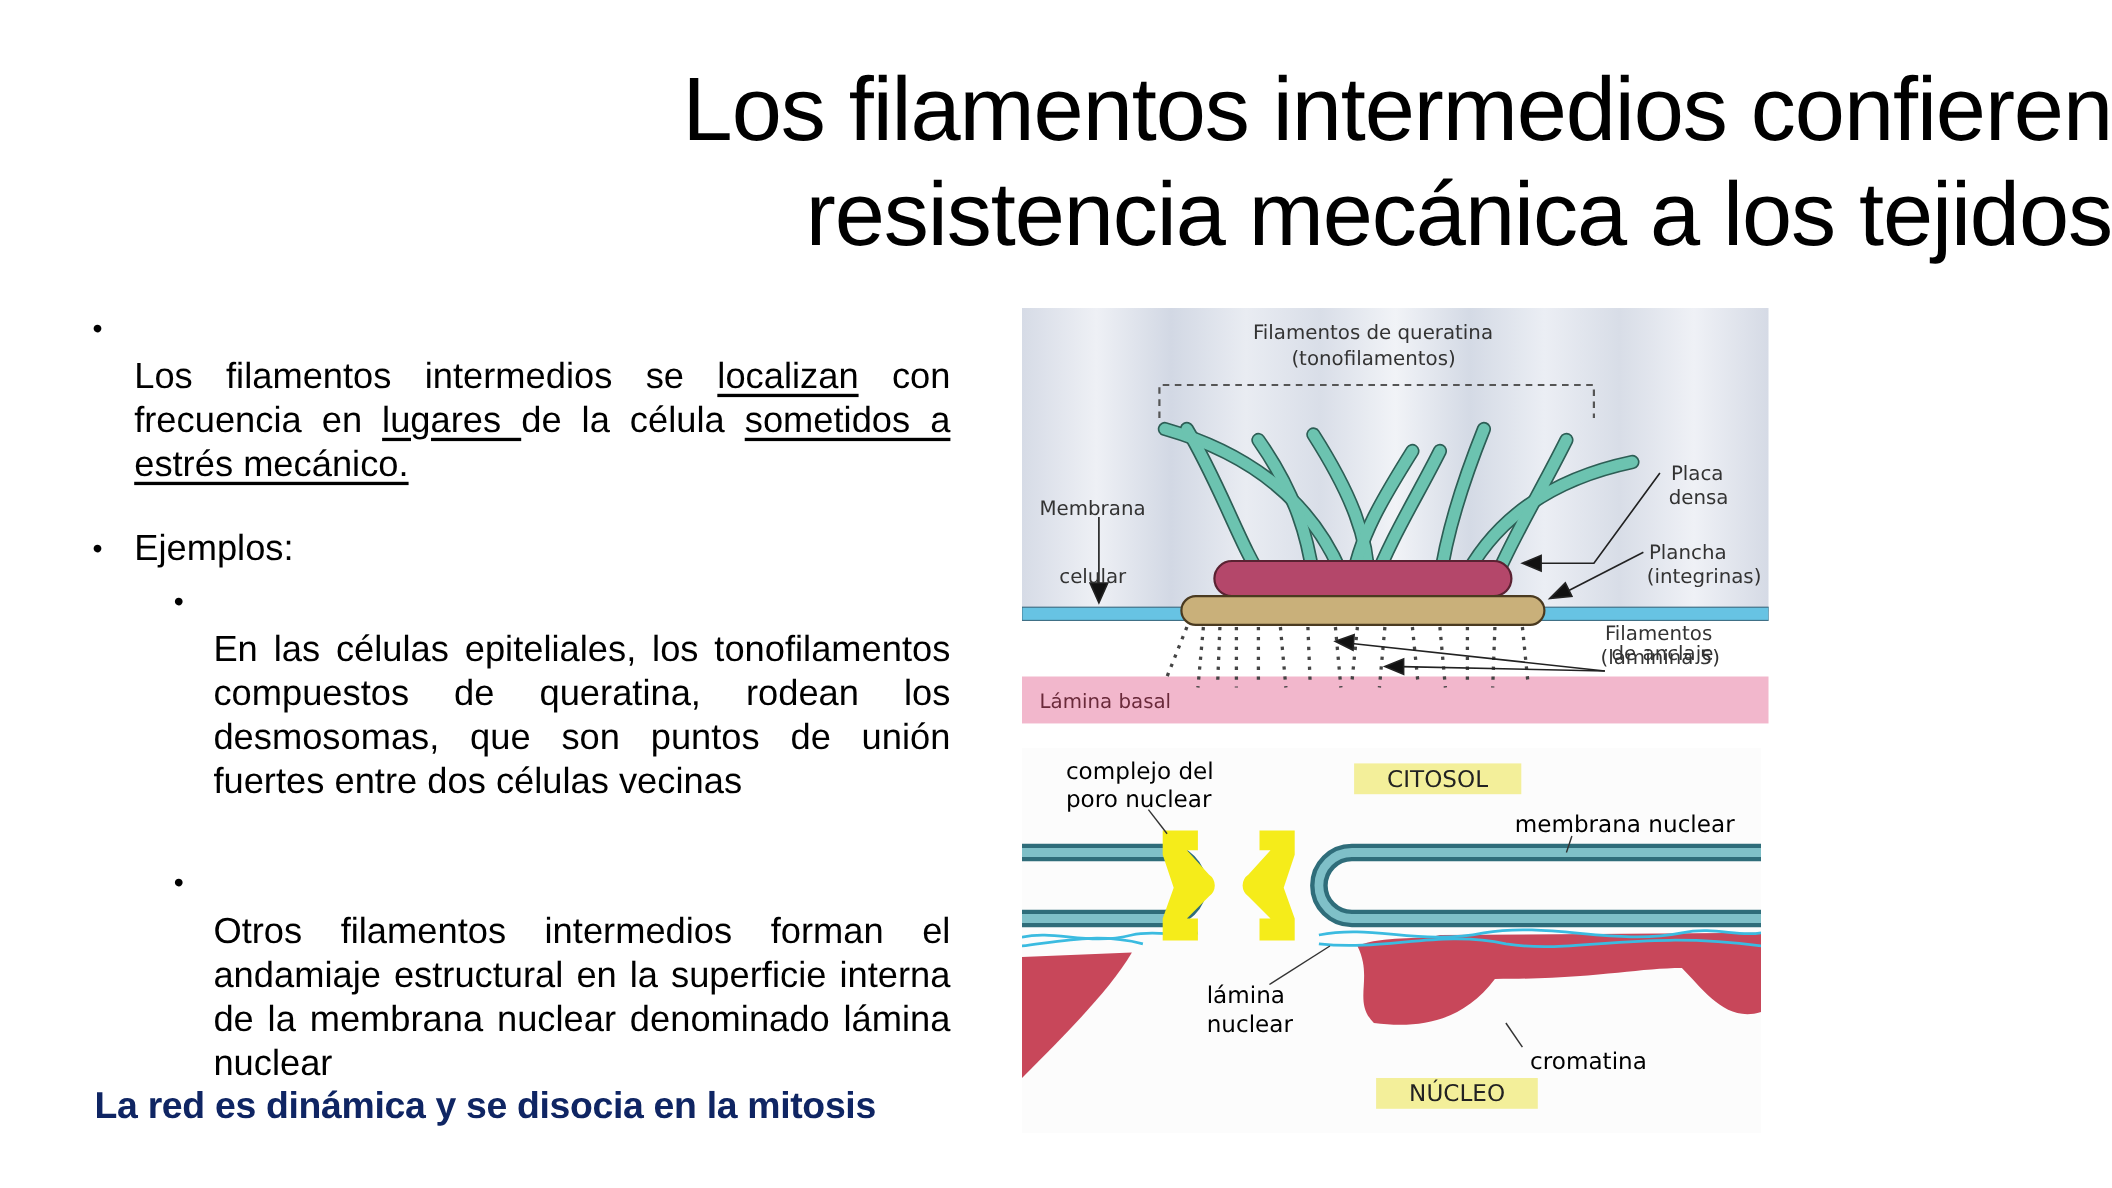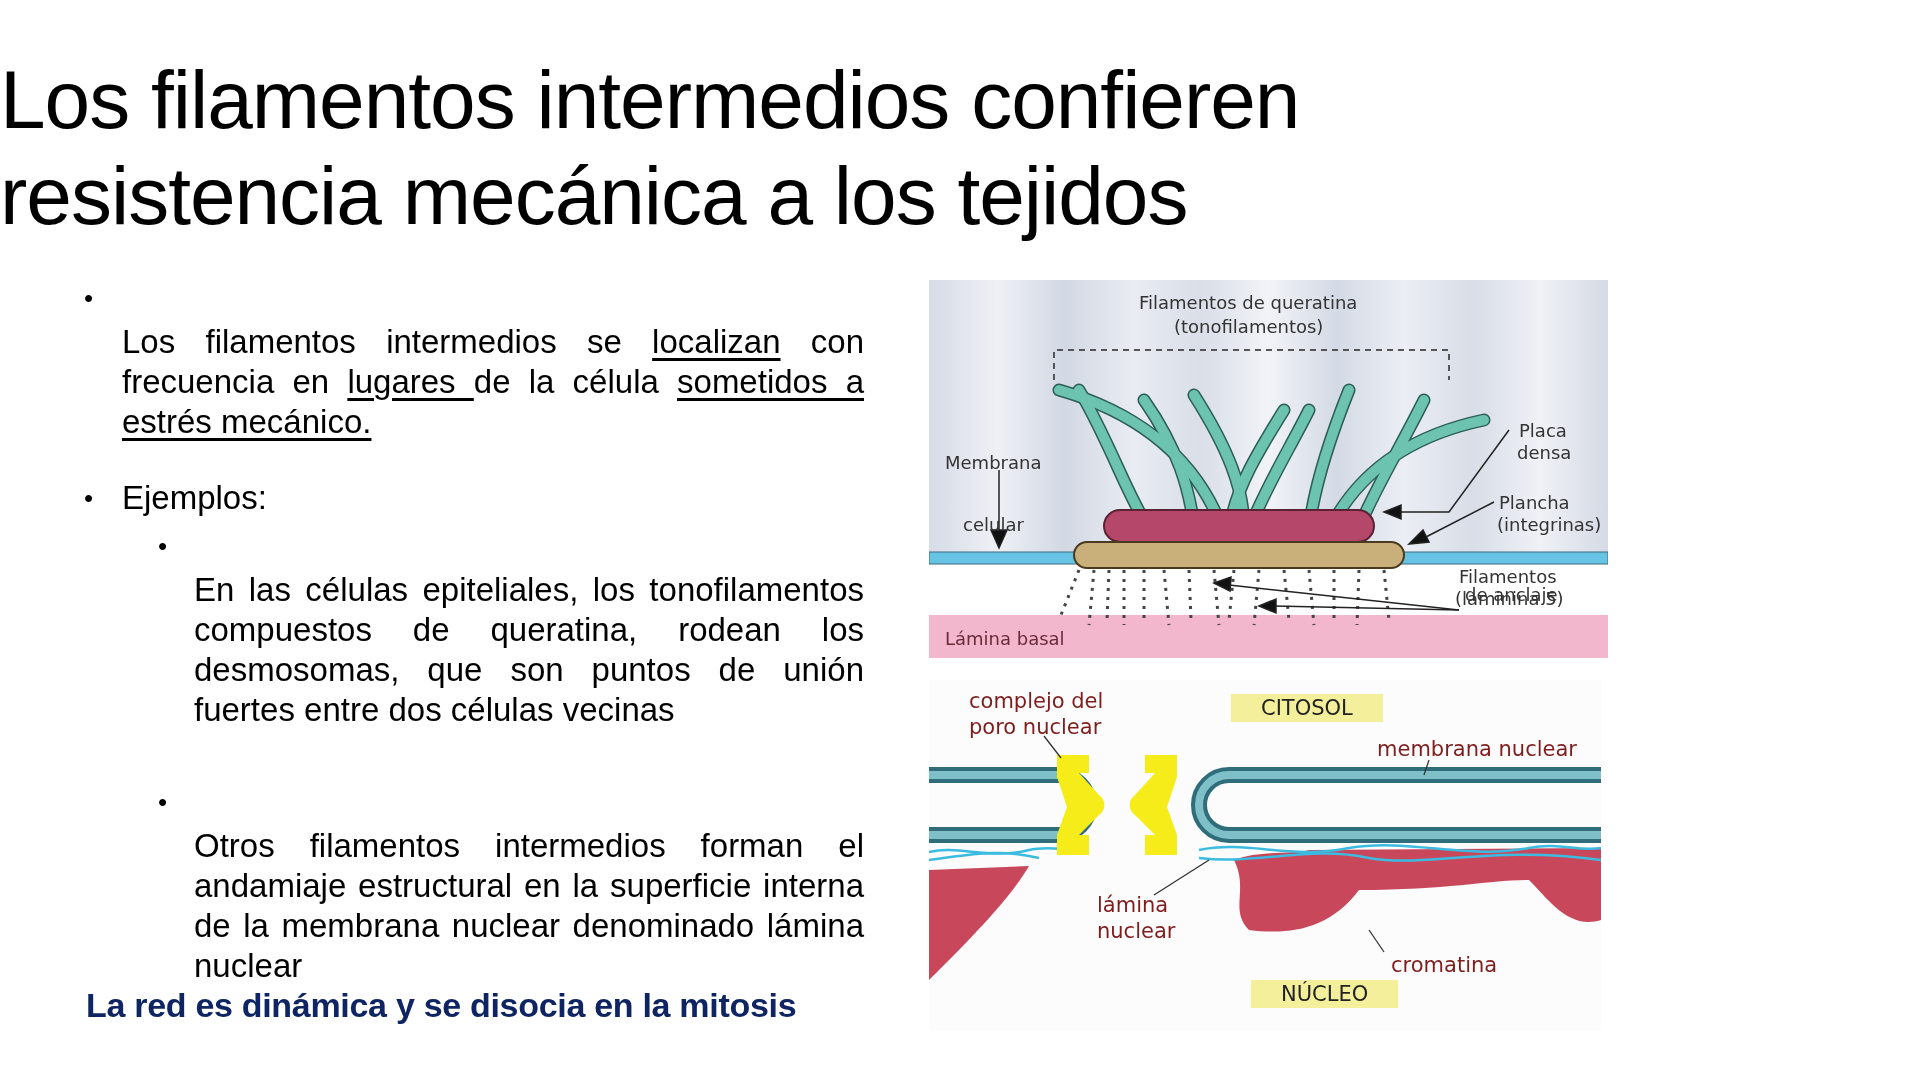--- a/index.html
+++ b/index.html
@@ -1,29 +1,29 @@
 <!DOCTYPE html>
 <html><head>
 <meta charset="utf-8">
 <style>
   html, body { margin:0; padding:0; }
   body { width:1920px; height:1080px; background:#ffffff; position:relative; overflow:hidden;
          font-family:"Liberation Sans", sans-serif; color:#000; }
-  .title { position:absolute; left:0; top:52px; width:1920px; text-align:left;
+  .title { position:absolute; left:0; top:52px; width:1920px; text-align:right;
            font-size:82px; line-height:96px; letter-spacing:-1px; }
   .title div { white-space:nowrap; }
   .bullet-row { position:absolute; display:flex; }
   .bullet { width:38px; flex:none; font-size:26px; line-height:40px; }
   .btext { text-align:justify; text-align-last:left;margin-top:44px; }
   .u { text-decoration:underline; text-decoration-thickness:3px; text-underline-offset:5px; }
   .footer { position:absolute; left:86px; top:986px; font-size:34px; font-weight:bold; color:#0f2563;
             letter-spacing:-0.3px; }
   .fig { position:absolute; overflow:hidden; }
   .lbl { position:absolute; font-family:"DejaVu Sans", sans-serif; color:#333; font-size:18px; line-height:22px; text-align:center; white-space:nowrap; }
-  .lbl2 { position:absolute; font-family:"DejaVu Sans", sans-serif; color:#7f1d1d; font-size:21px; line-height:26px; white-space:nowrap; }
+  .lbl2 { position:absolute; font-family:"DejaVu Sans", sans-serif; color:#000000; font-size:21px; line-height:26px; white-space:nowrap; }
   .tag { position:absolute; background:#f3ef9a; padding:2px 30px; font-family:"DejaVu Sans", sans-serif; font-size:21px; color:#222; }
 </style>
 </head>
 <body>
 
 <div class="title">
   <div>Los filamentos intermedios confieren</div>
   <div>resistencia mecánica a los tejidos</div>
 </div>
 

